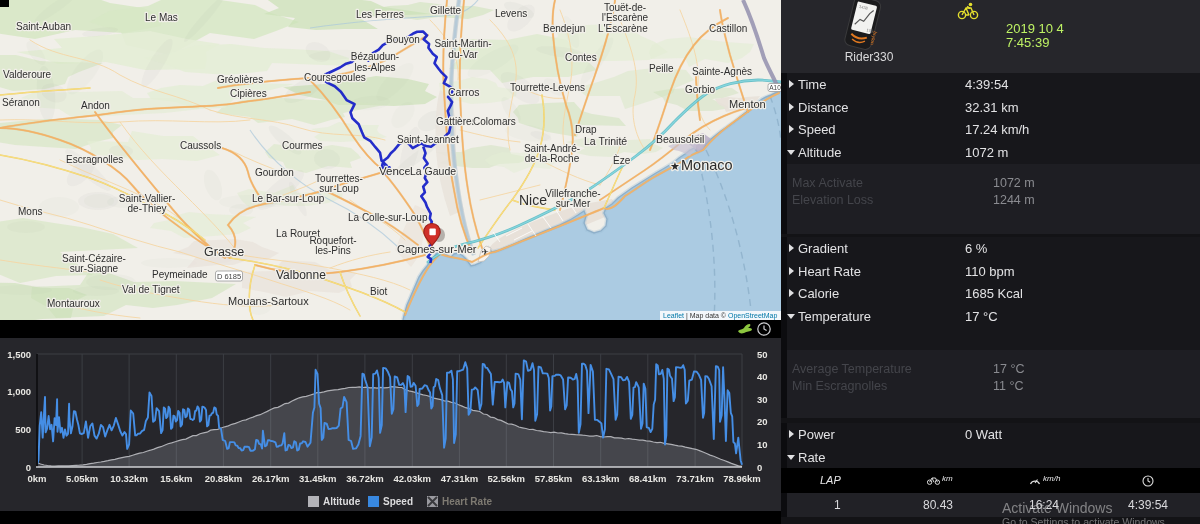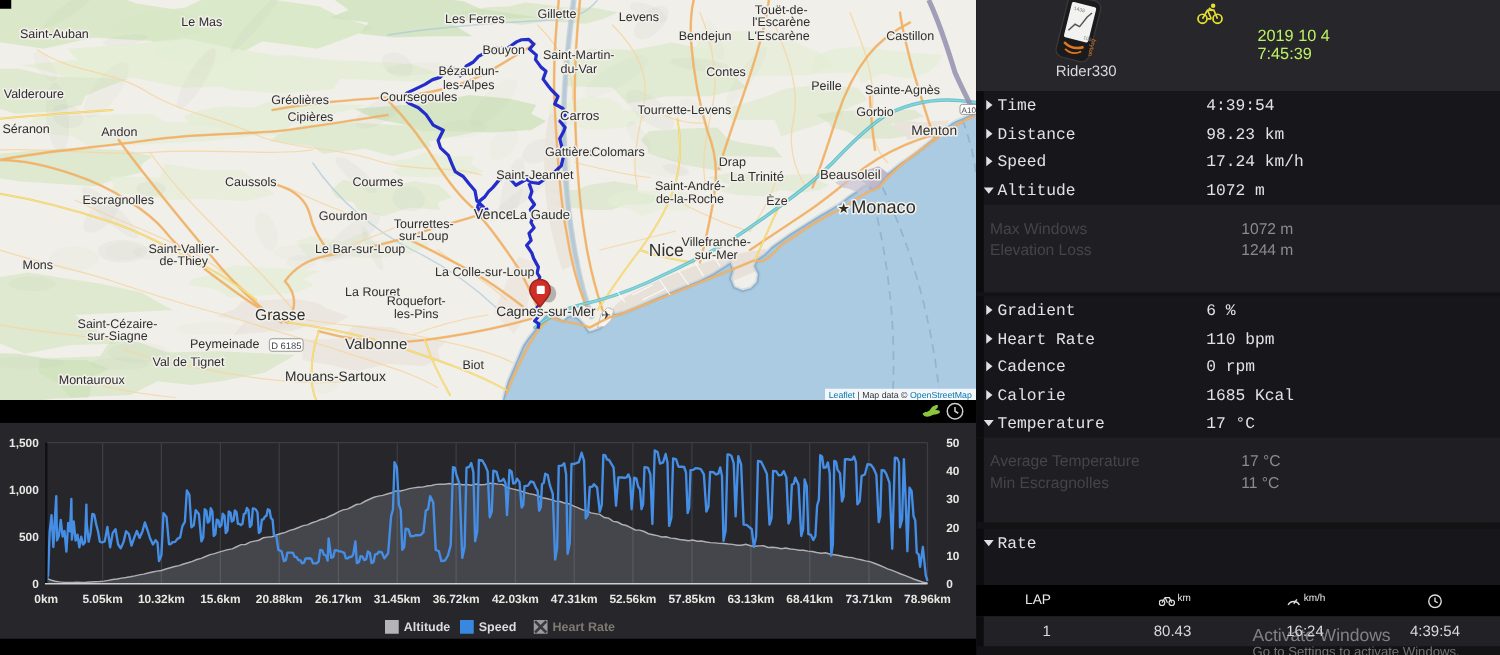--- a/index.html
+++ b/index.html
@@ -6,34 +6,34 @@
   font-family:"Liberation Sans",sans-serif; }
 #left { position:absolute; left:0; top:0; width:781px; height:524px; background:#000; }
 #mapbox { position:absolute; left:0; top:0; width:781px; height:320px; overflow:hidden; }
 #midbar { position:absolute; left:0; top:320px; width:781px; height:18px; background:#000; }
 #chartbox { position:absolute; left:0; top:338px; width:781px; height:173px; overflow:hidden; }
 #panel { position:absolute; left:781px; top:0; width:419px; height:524px; background:#131316; }
 #phead { position:absolute; left:0; top:0; width:419px; height:73px; background:#26262b; }
 #pname { position:absolute; left:58px; top:50px; width:60px; text-align:center;
   color:#d9d9db; font-size:12px; }
 .pdate { position:absolute; left:177px; color:#bef264; font-size:13px;margin-left:48px; }
-.blk { position:absolute; left:0; width:419px; background:#17171b; border-left:6px solid #0c0c0f; box-sizing:border-box;font-family:Liberation Mono, monospace; }
+.blk { position:absolute; left:0; width:419px; background:#17171b; border-left:6px solid #0c0c0f; box-sizing:border-box; }
 .row { position:relative; height:22.6px; }
 .arr-r { position:absolute; left:2px; top:7px; width:0; height:0;
   border-left:5px solid #e0e0e2; border-top:4px solid transparent; border-bottom:4px solid transparent; }
 .arr-d { position:absolute; left:0px; top:9px; width:0; height:0;
   border-top:5px solid #e0e0e2; border-left:4px solid transparent; border-right:4px solid transparent; }
 .lbl { position:absolute; left:11px; top:4px; color:#e2e2e4; font-size:13px; }
 .val { position:absolute; left:178px; top:4px; color:#e2e2e4; font-size:13px; }
 .sblk { position:absolute; left:0; width:419px; background:#1e1e23; border-left:6px solid #0c0c0f; box-sizing:border-box; }
 .srow { position:relative; height:17px; }
 .slbl { position:absolute; left:5px; color:#44454b; font-size:12.5px; }
 .sval { position:absolute; left:206px; color:#8a8b90; font-size:12.5px; }
 #lhead { position:absolute; left:0; top:468px; width:419px; height:24.5px; background:#000; }
-#lhead span { position:absolute; top:6px; color:#e8e8ea; font-size:11px; }
+#lhead span { position:absolute; top:6px; color:#e8e8ea; font-size:11px;font-style:italic; }
 #lrow { position:absolute; left:0; top:492.5px; width:419px; height:24.5px; background:#212126; border-left:6px solid #0c0c0f; box-sizing:border-box; }
 #lrow span { position:absolute; top:5px; color:#dadadd; font-size:12px; }
 #wm1 { position:absolute; left:221px; top:500px; color:rgba(210,210,210,0.55); font-size:14px; }
 #wm2 { position:absolute; left:221px; top:516px; color:rgba(210,210,210,0.5); font-size:10.5px; }
 #micons { position:absolute; right:8px; top:1px; }
 </style></head>
 <body>
 <div id="left">
   <div id="mapbox"><svg width="781" height="320" viewBox="0 0 781 320" style="font-family:'Liberation Sans',sans-serif">
         <rect width="781" height="320" fill="#f1efe9"></rect>
@@ -408,58 +408,53 @@
   </div>
   <div class="blk" style="top:73px;height:90.5px">
     <div class="row">
         <span class="arr-r"></span>
         <span class="lbl">Time</span>
         <span class="val">4:39:54</span>
       </div>
     <div class="row">
         <span class="arr-r"></span>
         <span class="lbl">Distance</span>
-        <span class="val">98.23 km</span>
+        <span class="val">32.31 km</span>
       </div>
     <div class="row">
         <span class="arr-r"></span>
         <span class="lbl">Speed</span>
         <span class="val">17.24 km/h</span>
       </div>
     <div class="row">
         <span class="arr-d"></span>
         <span class="lbl">Altitude</span>
         <span class="val">1072 m</span>
       </div>
   </div>
   <div class="sblk" style="top:163.5px;height:70px;padding-top:12px">
     <div class="srow">
-        <span class="slbl">Max Windows</span>
+        <span class="slbl">Max Activate</span>
         <span class="sval">1072 m</span>
       </div>
     <div class="srow">
         <span class="slbl">Elevation Loss</span>
         <span class="sval">1244 m</span>
       </div>
   </div>
   <div class="blk" style="top:237px;height:113px">
     <div class="row">
         <span class="arr-r"></span>
         <span class="lbl">Gradient</span>
         <span class="val">6 %</span>
       </div>
     <div class="row">
         <span class="arr-r"></span>
         <span class="lbl">Heart Rate</span>
         <span class="val">110 bpm</span>
-      </div>
-    <div class="row">
-        <span class="arr-r"></span>
-        <span class="lbl">Cadence</span>
-        <span class="val">0 rpm</span>
       </div>
     <div class="row">
         <span class="arr-r"></span>
         <span class="lbl">Calorie</span>
         <span class="val">1685 Kcal</span>
       </div>
     <div class="row">
         <span class="arr-d"></span>
         <span class="lbl">Temperature</span>
         <span class="val">17 °C</span>
@@ -469,20 +464,25 @@
     <div class="srow">
         <span class="slbl">Average Temperature</span>
         <span class="sval">17 °C</span>
       </div>
     <div class="srow">
         <span class="slbl">Min Escragnolles</span>
         <span class="sval">11 °C</span>
       </div>
   </div>
   <div class="blk" style="top:423px;height:45px">
+    <div class="row">
+        <span class="arr-r"></span>
+        <span class="lbl">Power</span>
+        <span class="val">0 Watt</span>
+      </div>
     <div class="row">
         <span class="arr-d"></span>
         <span class="lbl">Rate</span>
         <span class="val"></span>
       </div>
   </div>
   <div id="lhead">
     <span style="left:39px">LAP</span>
     <svg width="13" height="9" viewBox="0 0 13 9" style="position:absolute;left:146px;top:8px">
       <g stroke="#ddd" fill="none" stroke-width="1">

